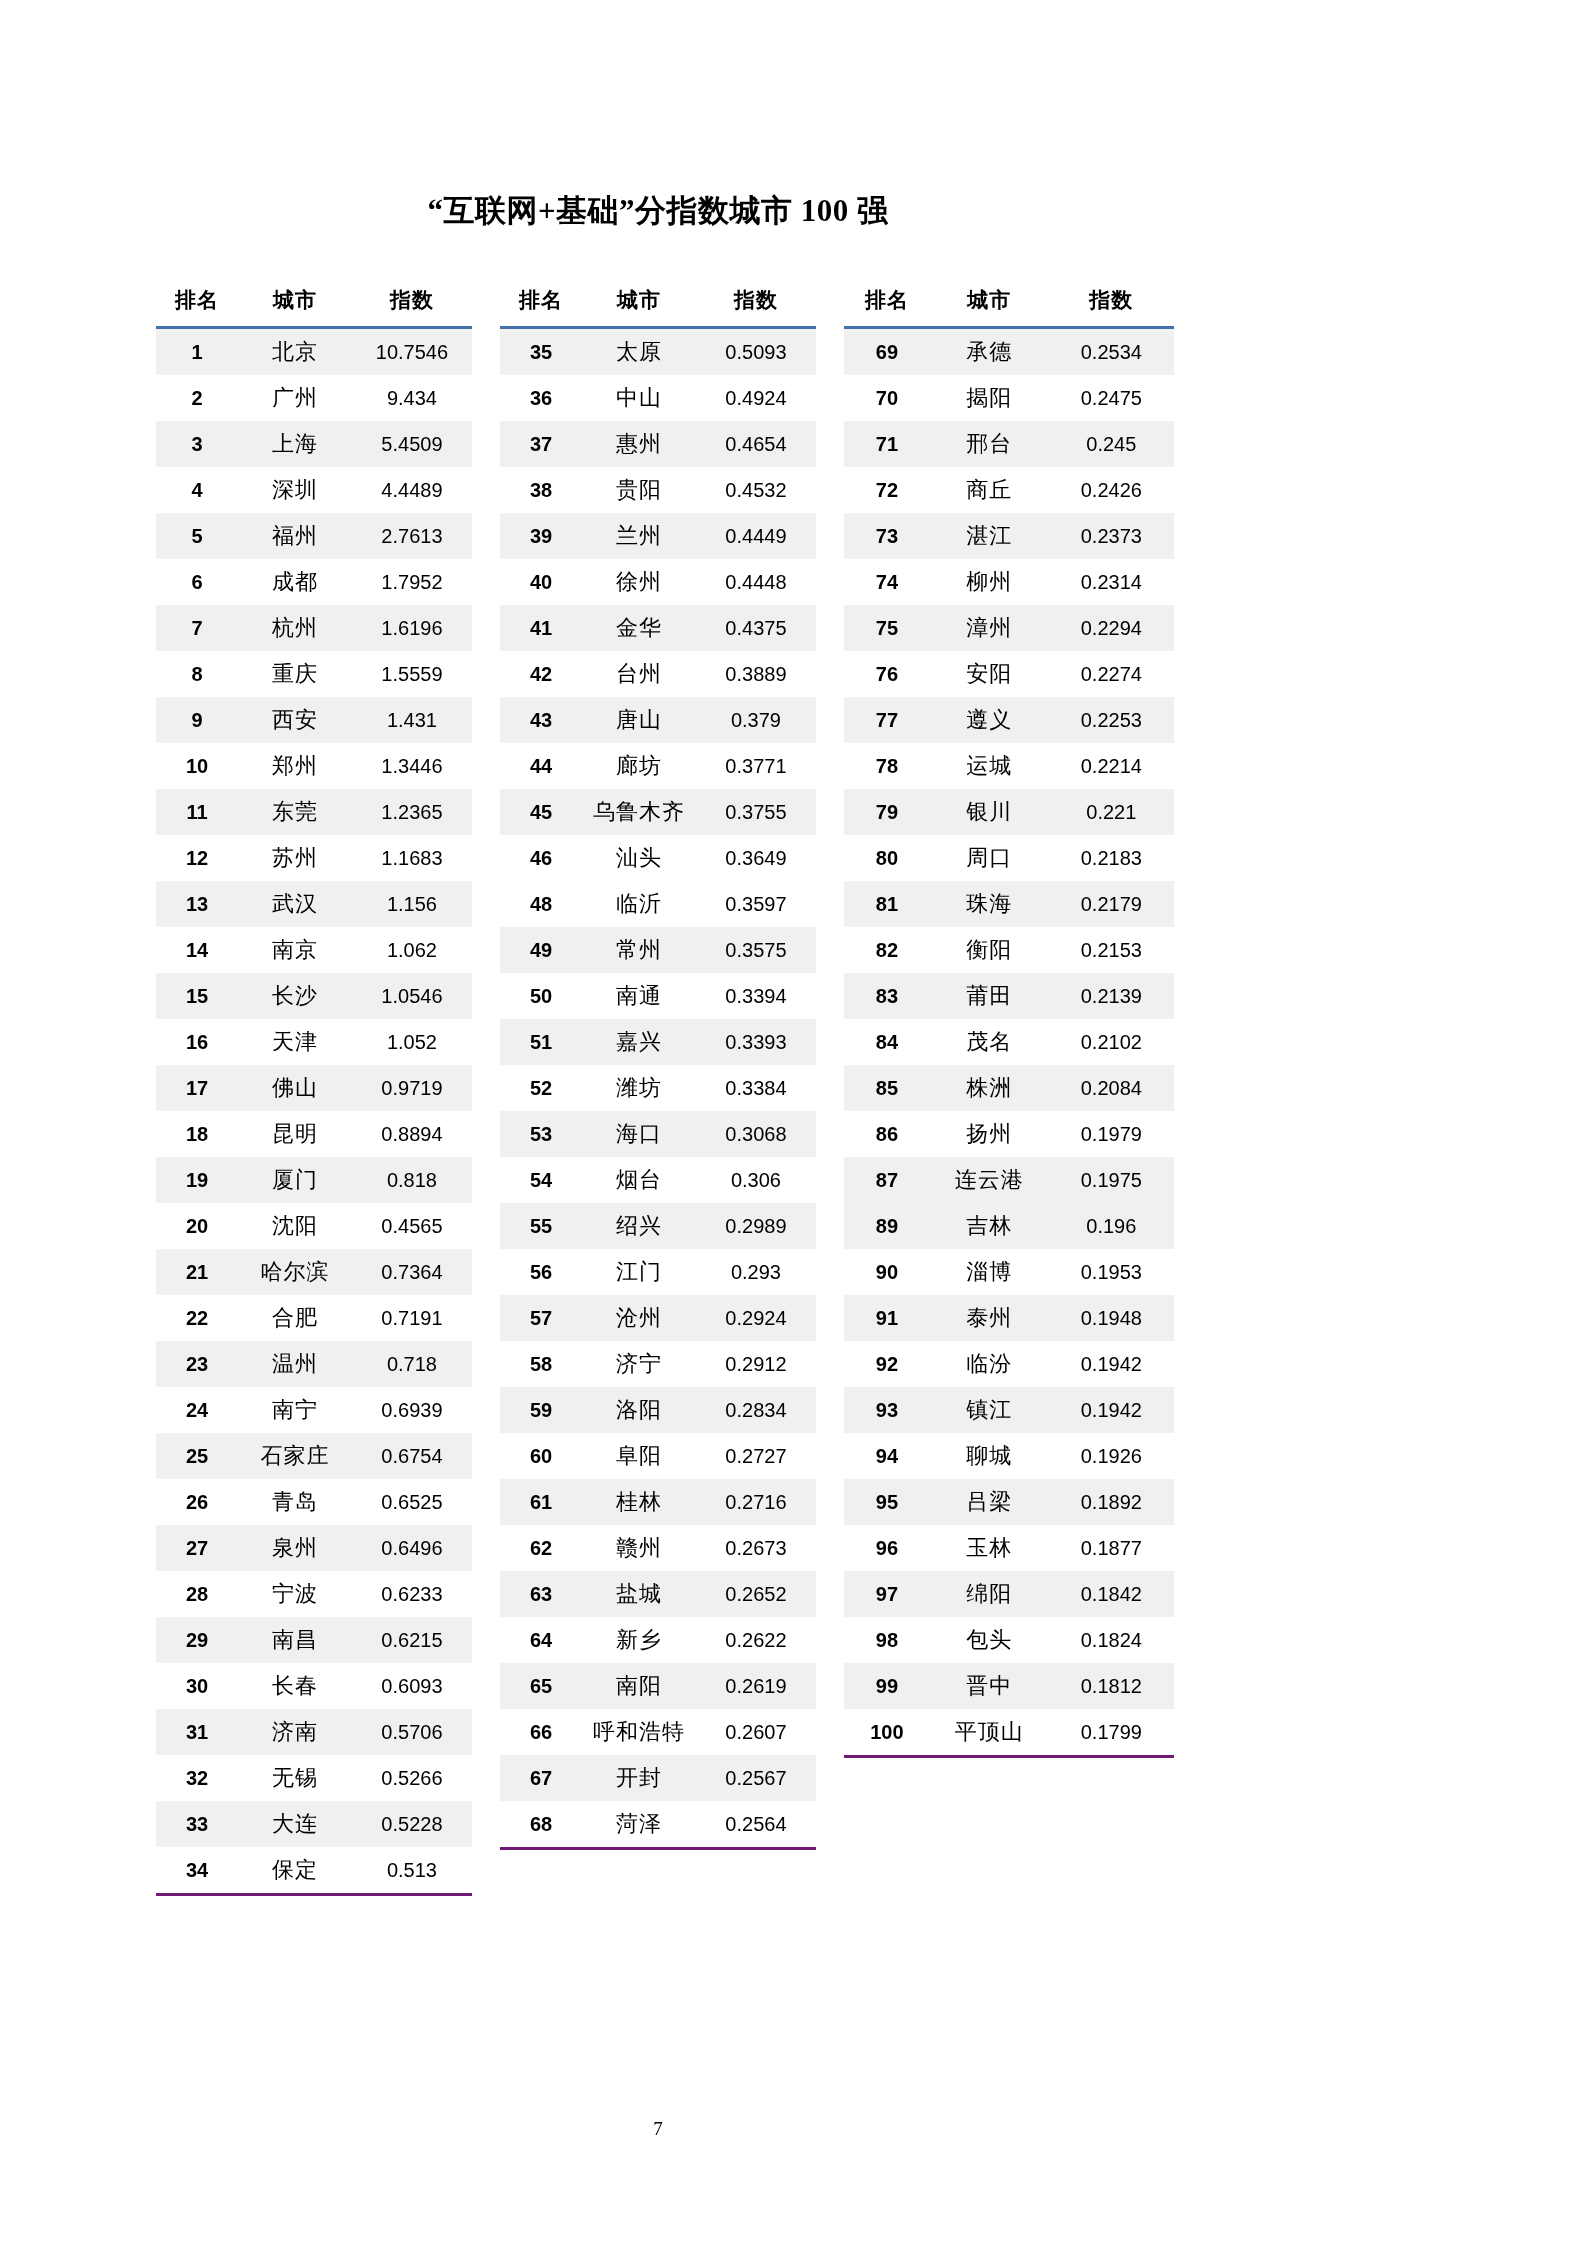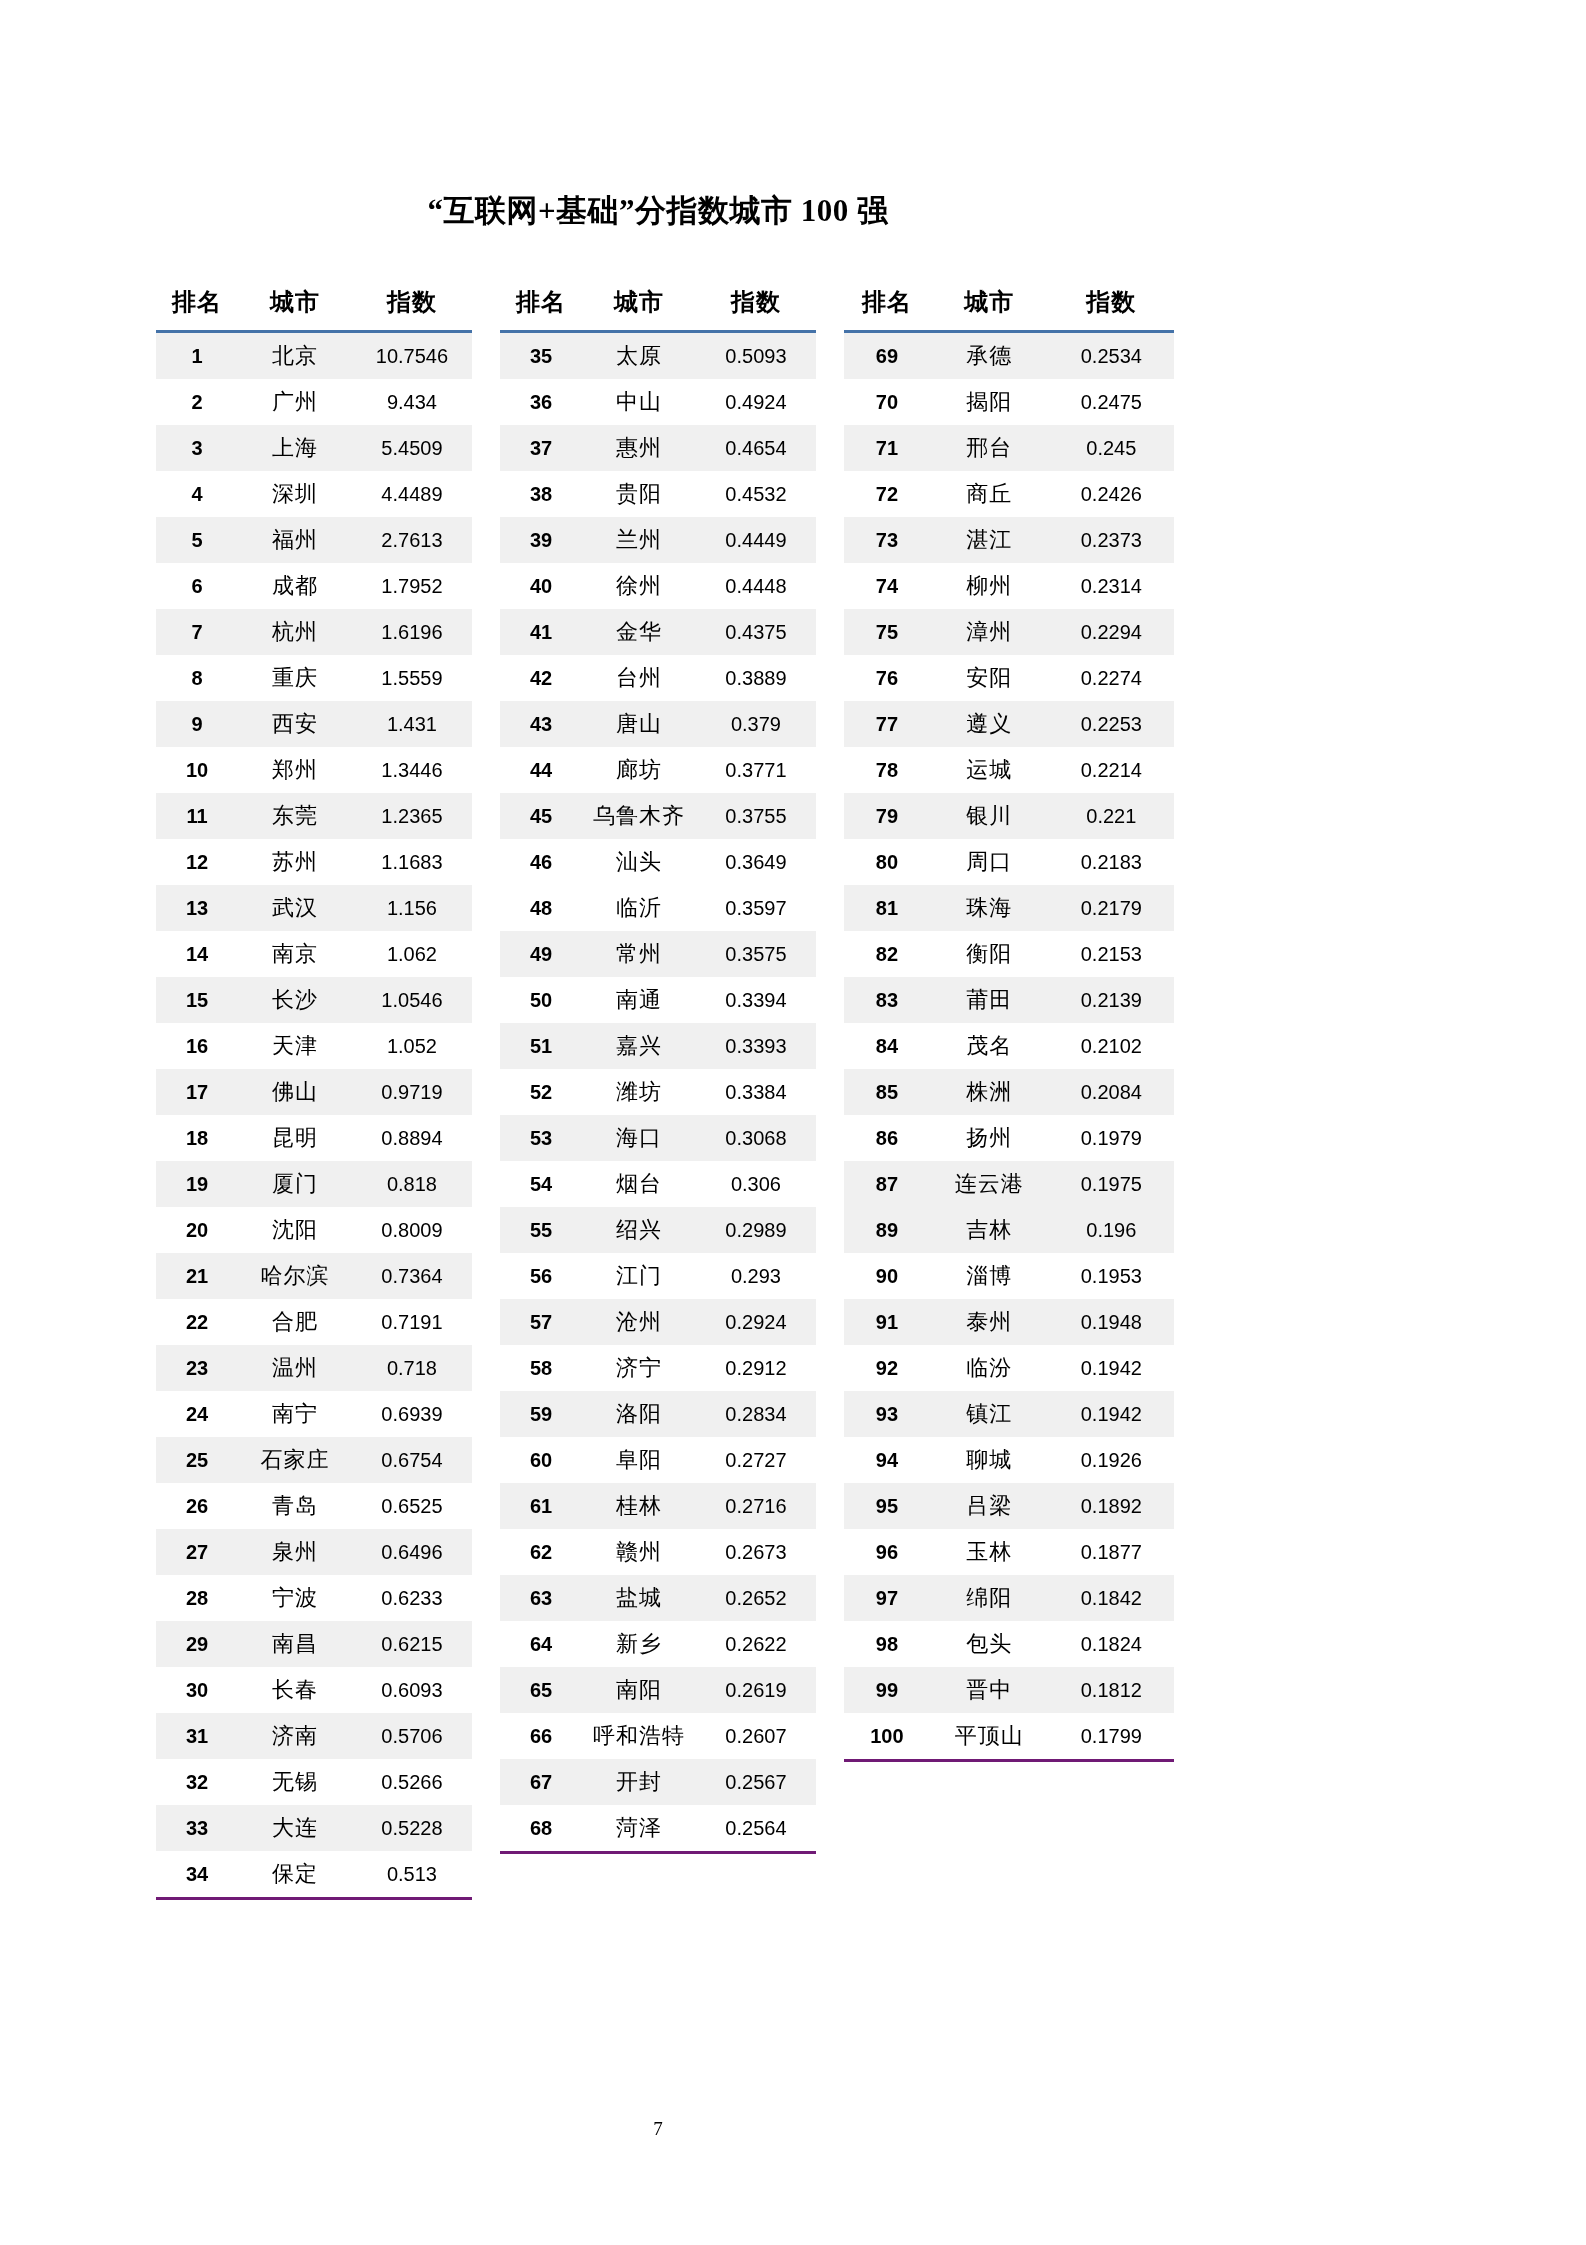--- a/index.html
+++ b/index.html
@@ -45,21 +45,21 @@
     font-size: 20px;
     table-layout: fixed;
   }
   table.rank-table.col1 { width: 316px; }
   table.rank-table.col2 { width: 316px; }
   table.rank-table.col3 { width: 330px; }
 
   table.rank-table th {
     font-family: "Liberation Serif", "DejaVu Serif", serif;
     font-weight: bold;
-    font-size: 24px;
+    font-size: 21px;
     padding: 2px 0 12px 0;
     text-align: center;
     border-bottom: 3px solid #4472a8;
     background: #ffffff;
     letter-spacing: 1px;
   }
   table.rank-table td {
     padding: 8px 0;
     height: 24px;
     text-align: center;
@@ -212,21 +212,21 @@
             <td class="c-index">0.8894</td>
           </tr>
           <tr class="shaded">
             <td class="c-rank">19</td>
             <td class="c-city">厦门</td>
             <td class="c-index">0.818</td>
           </tr>
           <tr>
             <td class="c-rank">20</td>
             <td class="c-city">沈阳</td>
-            <td class="c-index">0.8009</td>
+            <td class="c-index">0.4565</td>
           </tr>
           <tr class="shaded">
             <td class="c-rank">21</td>
             <td class="c-city">哈尔滨</td>
             <td class="c-index">0.7364</td>
           </tr>
           <tr>
             <td class="c-rank">22</td>
             <td class="c-city">合肥</td>
             <td class="c-index">0.7191</td>

